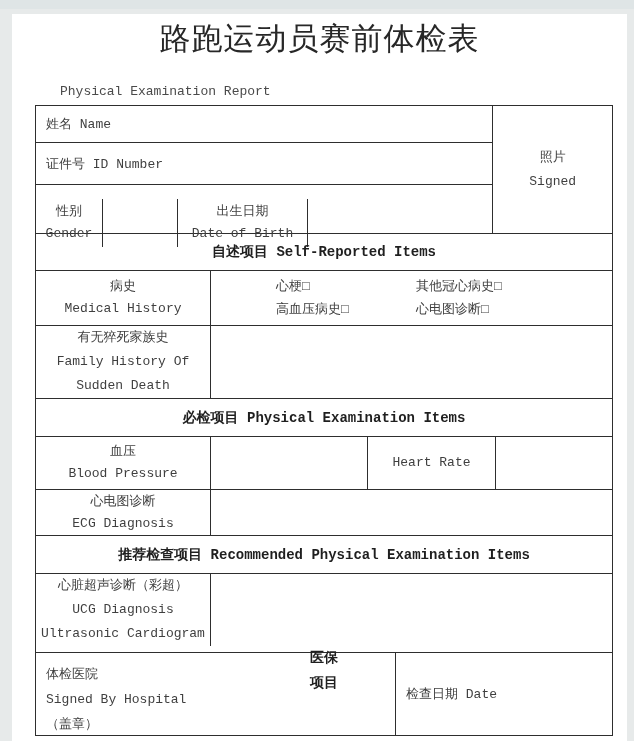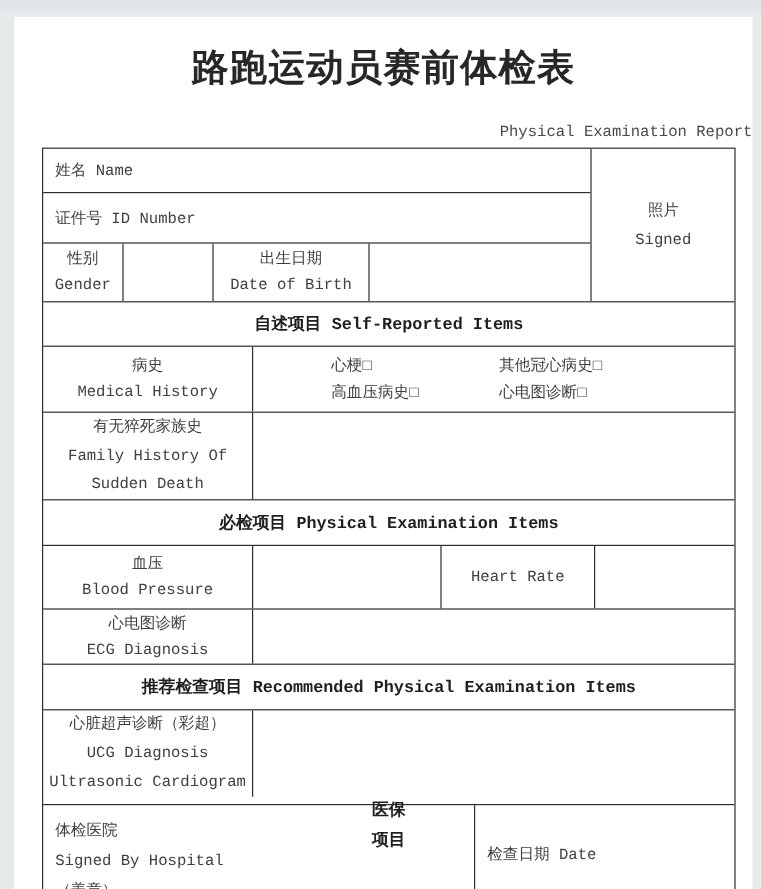--- a/index.html
+++ b/index.html
@@ -13,30 +13,30 @@
     position: absolute; left: 0; top: 0; width: 634px; height: 9px;
     background: #dfe5e6;
   }
   .page {
     position: absolute;
     left: 12px; top: 14px;
     width: 615px; height: 760px;
     background: #ffffff;
   }
   .doc-title {
-    margin-top: 22px;
+    margin-top: 4px;
     text-align: center;
     font-size: 31px;
-    font-weight: bold;
+    font-weight: normal;
     color: #272727;
     letter-spacing: 1px;
   }
   .doc-subtitle {
     margin-top: 24px;
-    text-align: right;
+    text-align: left;
     font-size: 13px;
     color: #4a4a4a;
     margin-left: 48px;
   }
   .form-table {
     margin: 6px 0 0 23px;
     width: 578px;
     border: 1.5px solid #2e2e2e;
     font-size: 13px;
   }
@@ -53,21 +53,21 @@
     display: flex; align-items: center; justify-content: center;
     font-weight: bold; font-size: 14px; color: #1f1f1f;
     border-bottom: 1.5px solid #2e2e2e;
   }
   
   .top-block { display: flex; border-bottom: 1.5px solid #2e2e2e; }
   .top-left { width: 458px; }
   .r-name  { height: 37px; border-bottom: 1.5px solid #2e2e2e; }
   .r-id    { height: 42px; border-bottom: 1.5px solid #2e2e2e; }
   .r-gender { height: 48px; display: flex; }
-  .r-gender .cell, .r-gender .cell-empty { height: 100%; }
+  .r-gender .cell, .r-gender .cell-empty { height: 100%; margin-top: 14px; }
   .c-gender-label { width: 67px; }
   .c-gender-value { width: 75px; }
   .c-dob-label    { width: 130px; }
   .c-dob-value    { flex: 1; }
   .photo-cell {
     width: 120px; border-left: 1.5px solid #2e2e2e;
     display: flex; flex-direction: column; justify-content: center;
     text-align: center; line-height: 24px;
   }
   

